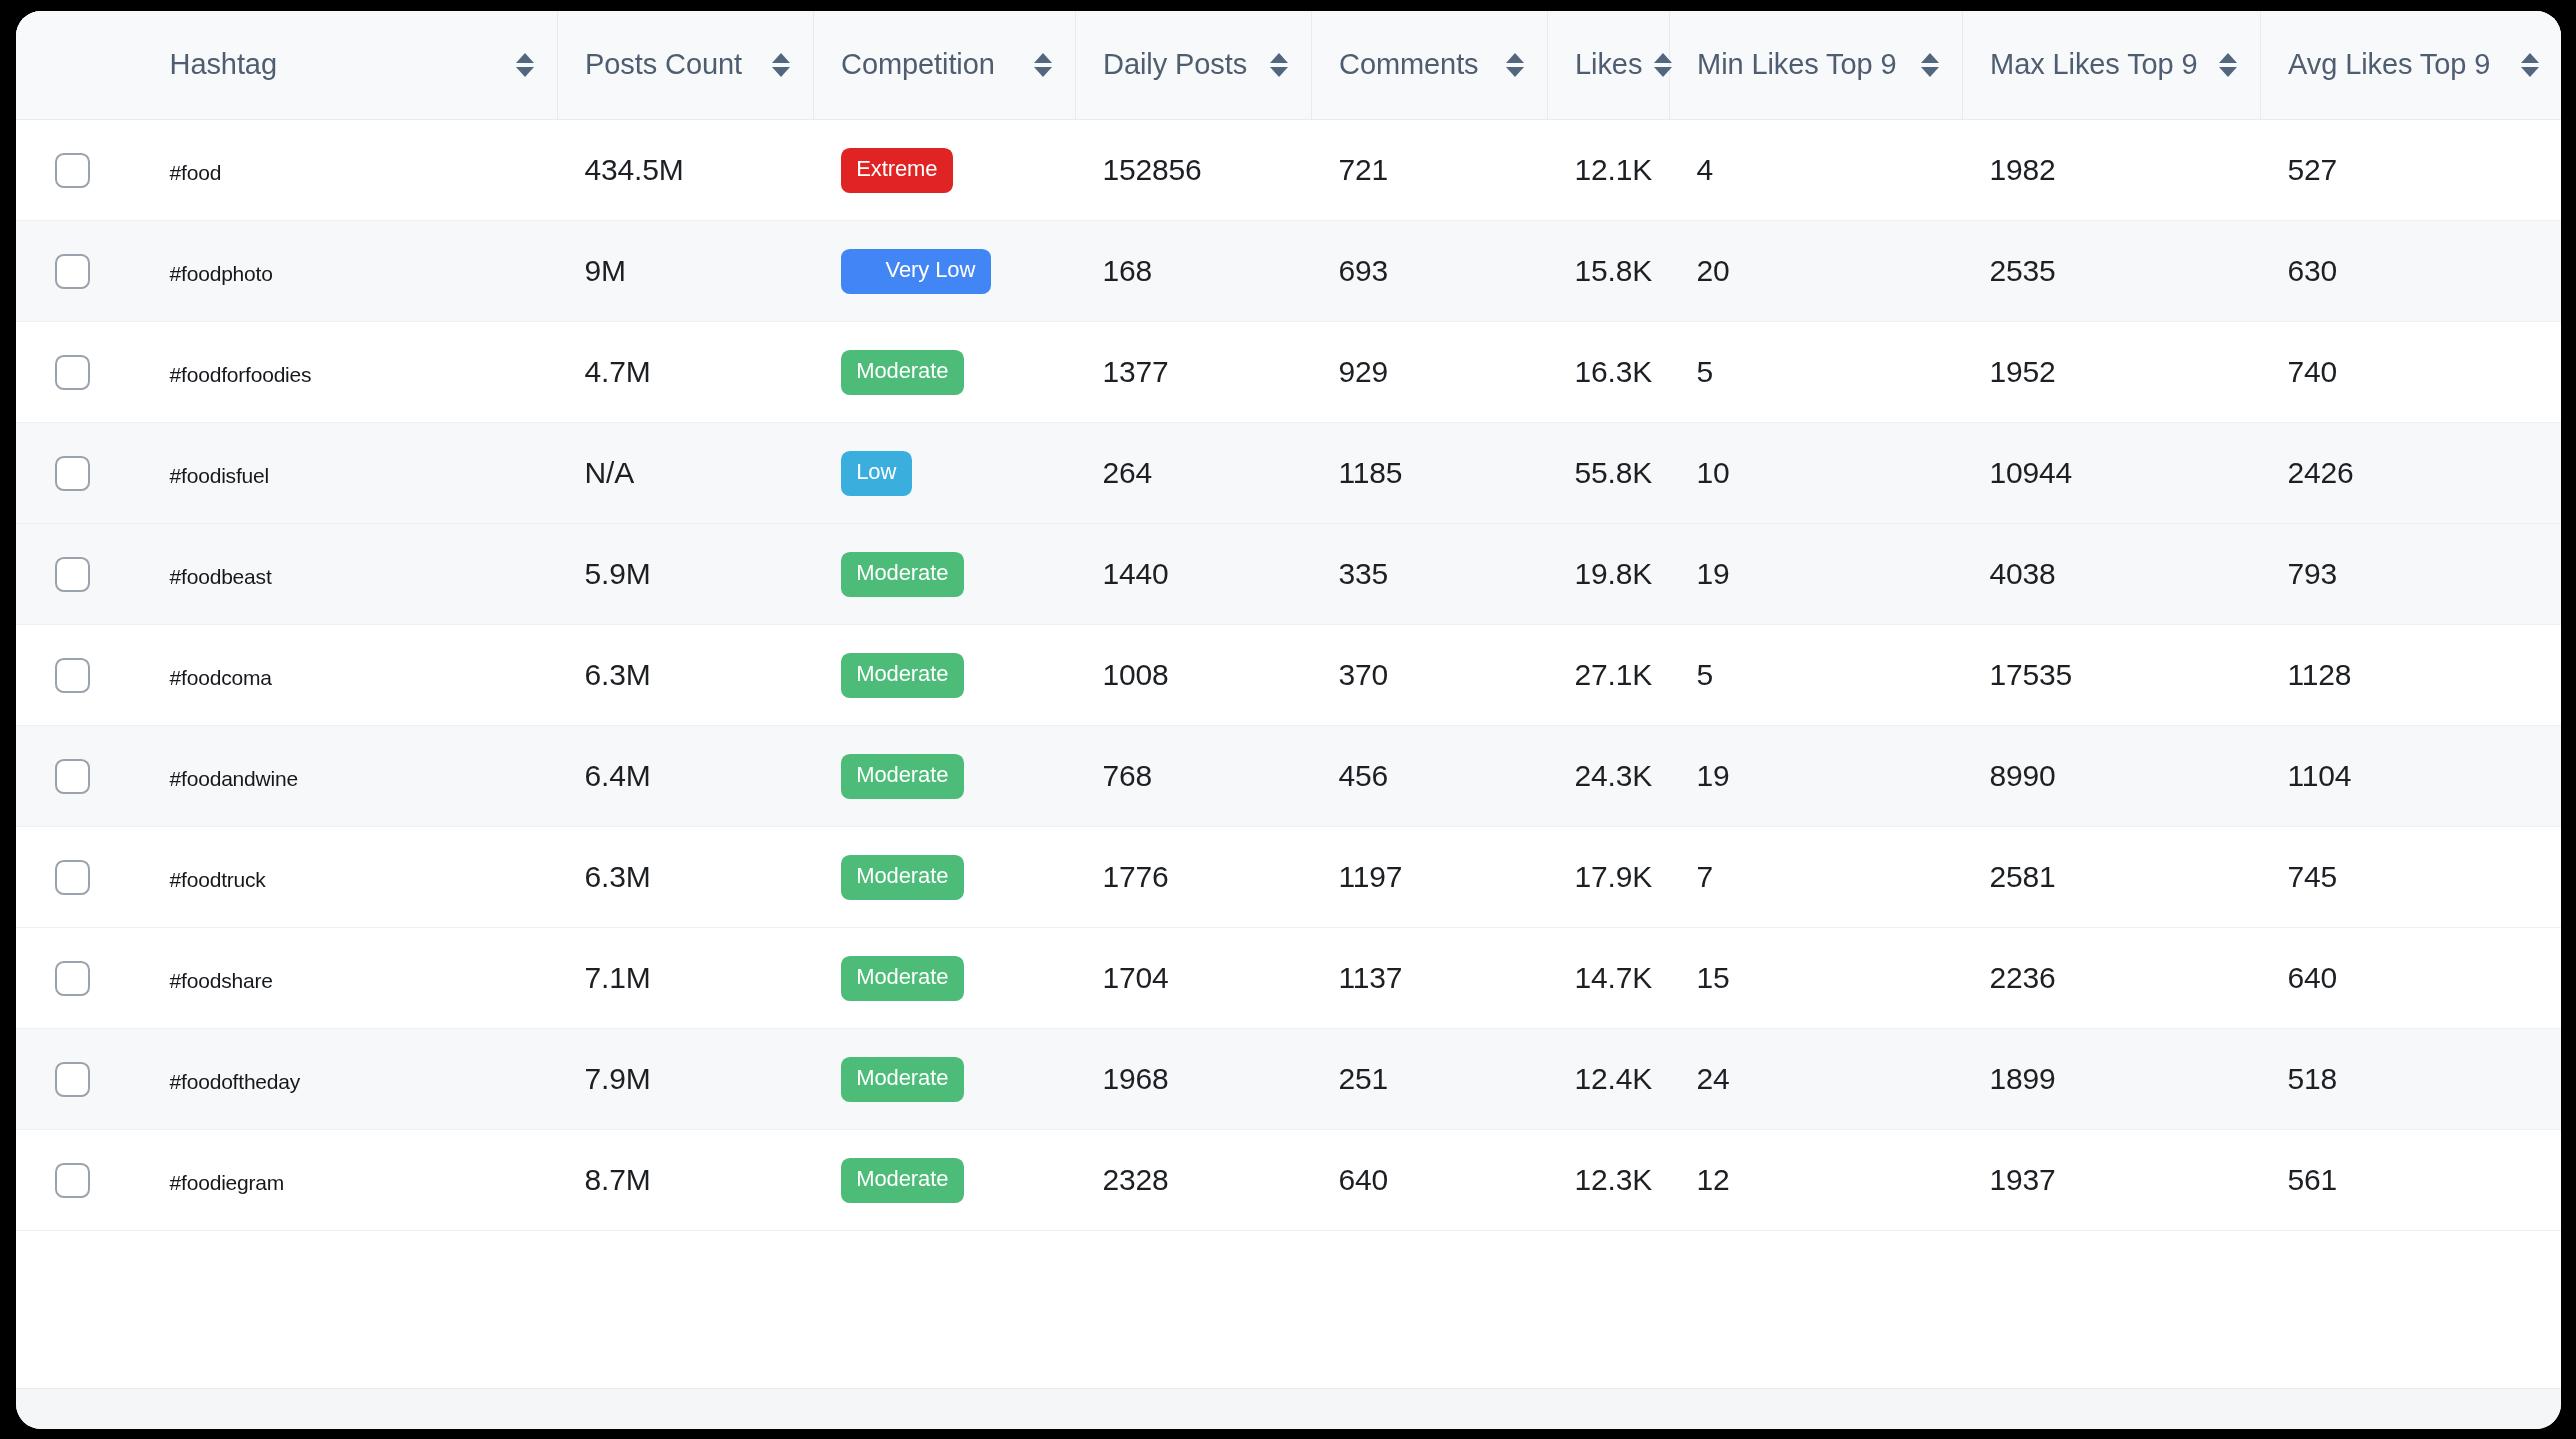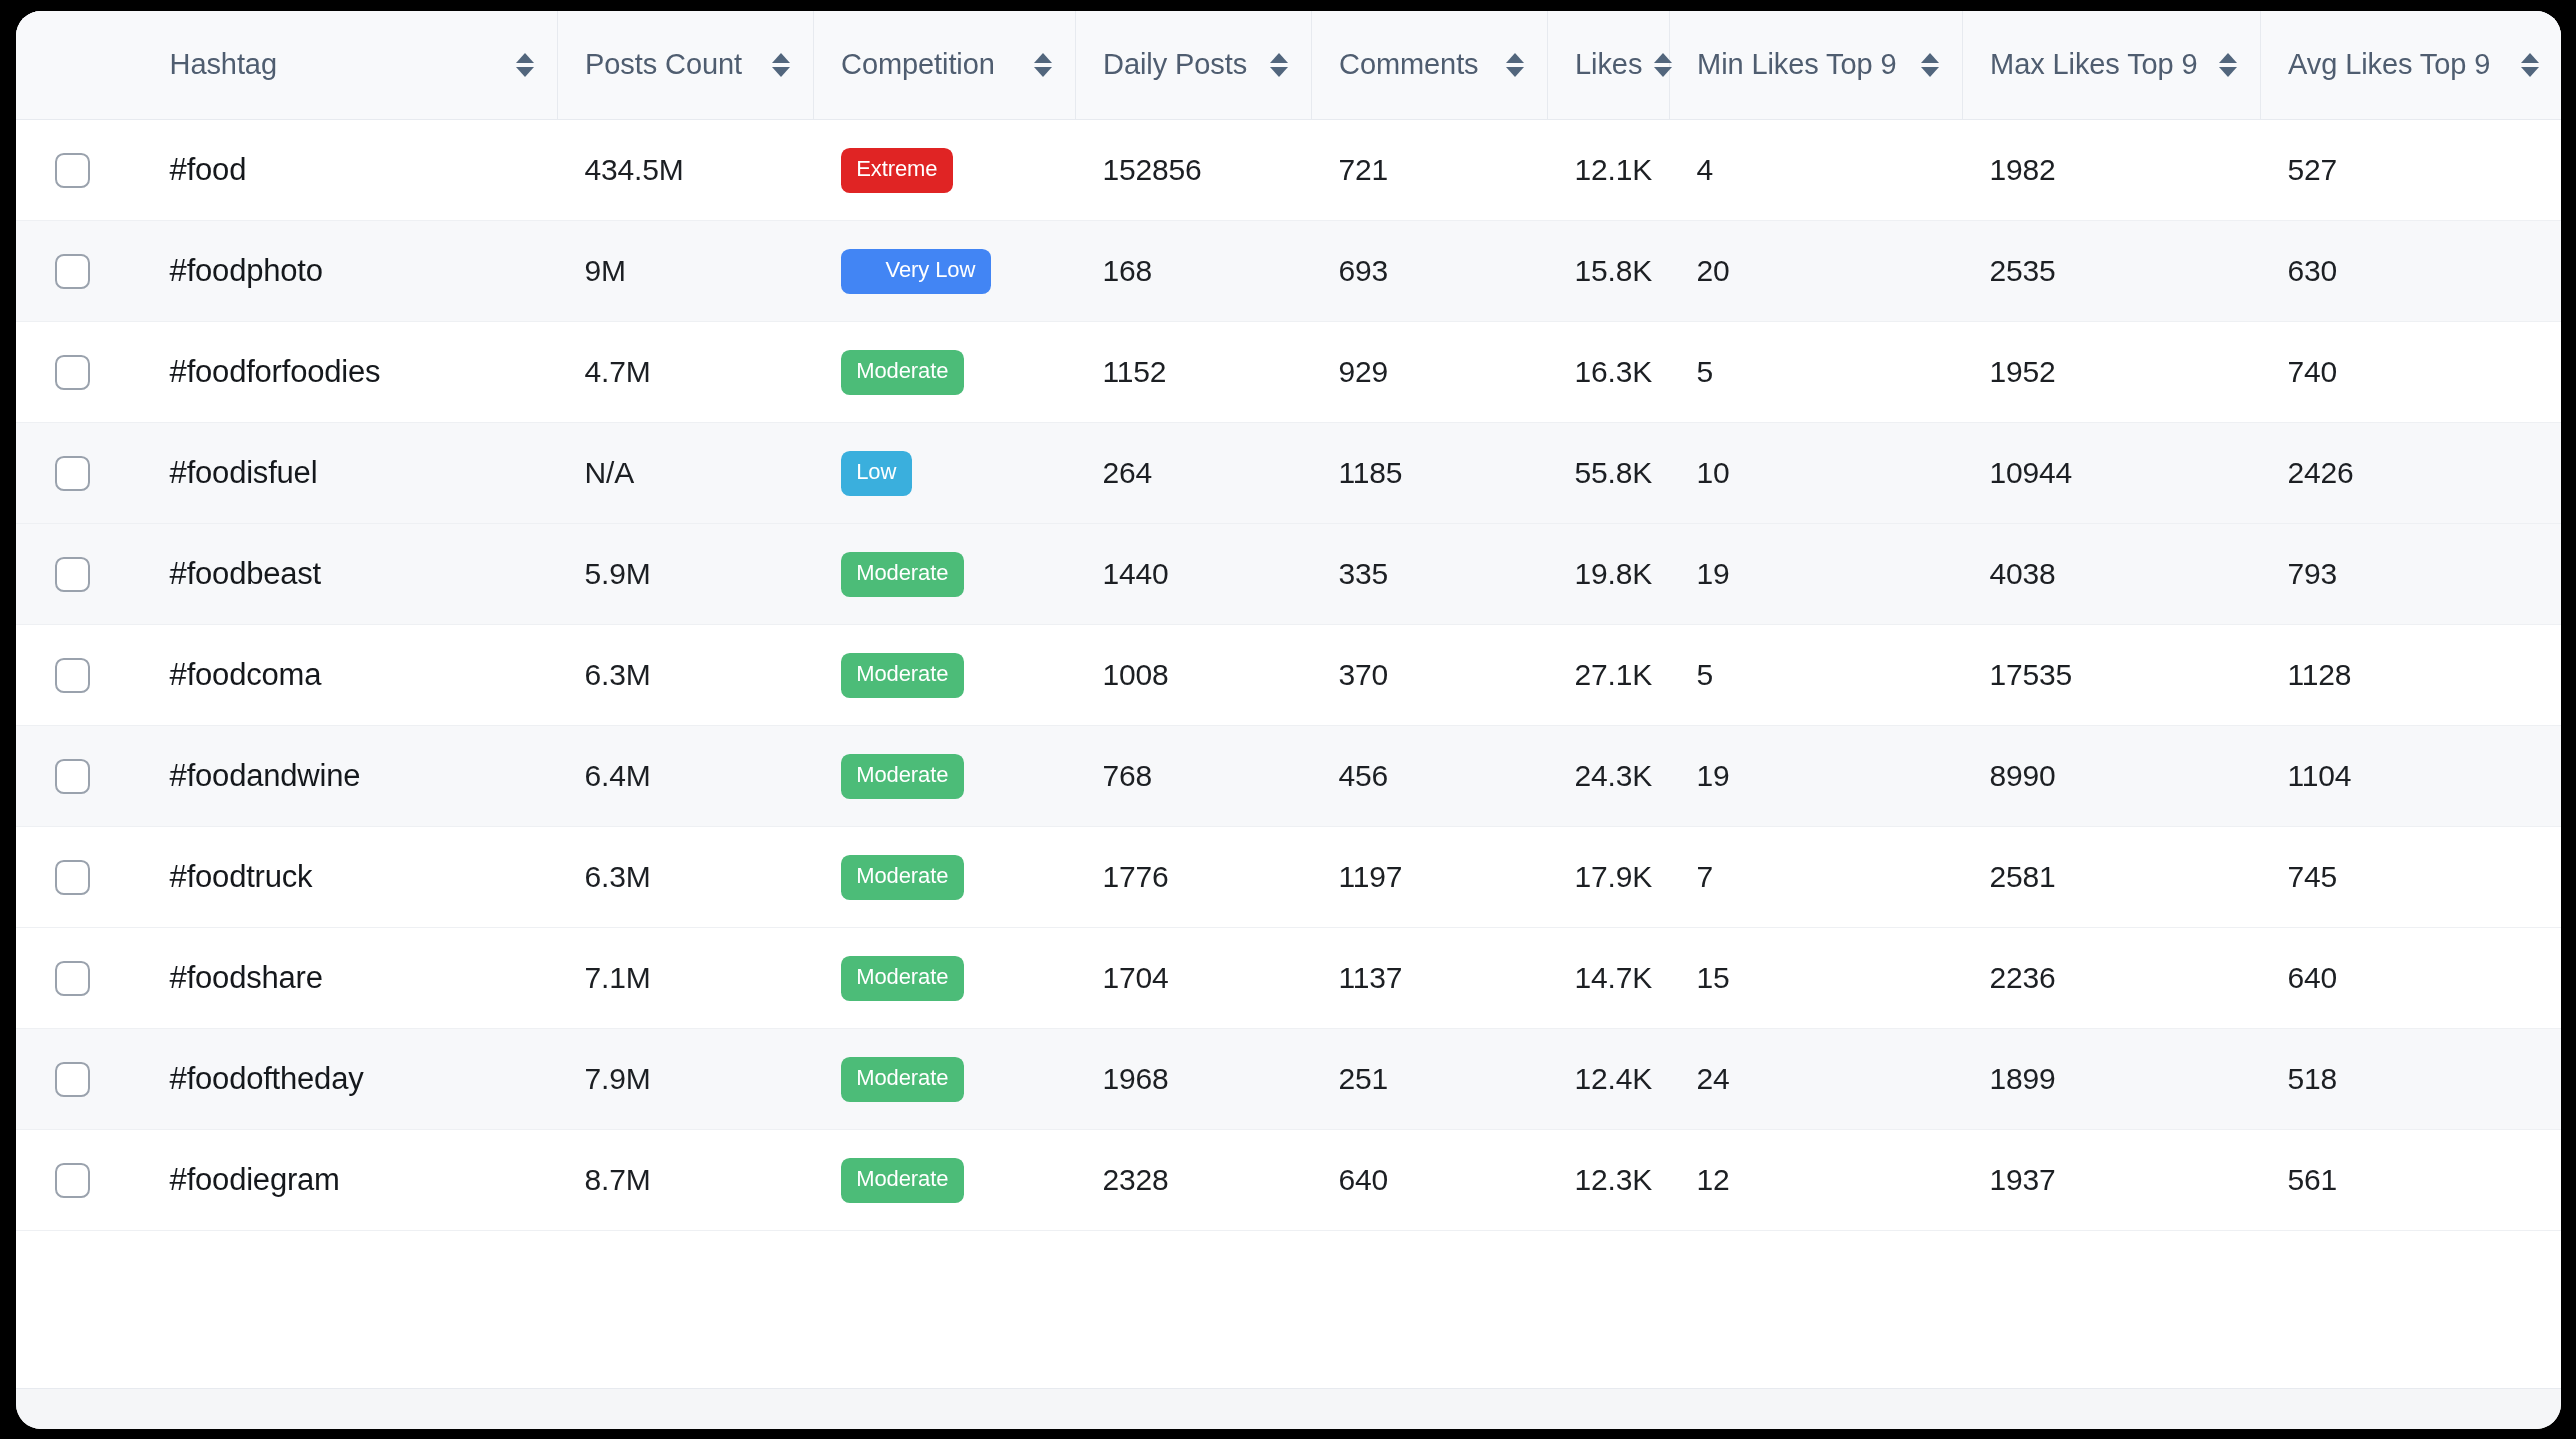--- a/index.html
+++ b/index.html
@@ -109,21 +109,21 @@
   .checkbox {
     width: 35px;
     height: 35px;
     border: 2px solid #9aa2ad;
     border-radius: 8.8px;
     background: #ffffff;
     margin-left: 39px;
     cursor: pointer;
   }
 
-  .hashtag-text { font-size: 31px; color: #15181c; }
+  .hashtag-text { font-size: 21px; color: #15181c; }
 
   
   .badge {
     display: inline-block;
     border-radius: 8.8px;
     color: #ffffff;
     font-size: 22px;
     line-height: 1;
     padding: 10.7px 15.6px 12.7px 15.6px;
     letter-spacing: -0.1px;
@@ -281,21 +281,21 @@
             <td>2535</td>
             <td>630</td>
           </tr>
           <tr>
             <td class="cell-check">
               <div class="checkbox"></div>
             </td>
             <td><span class="hashtag-text">#foodforfoodies</span></td>
             <td>4.7M</td>
             <td><span class="badge moderate">Moderate</span></td>
-            <td>1152</td>
+            <td>1377</td>
             <td>929</td>
             <td>16.3K</td>
             <td>5</td>
             <td>1952</td>
             <td>740</td>
           </tr>
           <tr class="alt">
             <td class="cell-check">
               <div class="checkbox"></div>
             </td>

